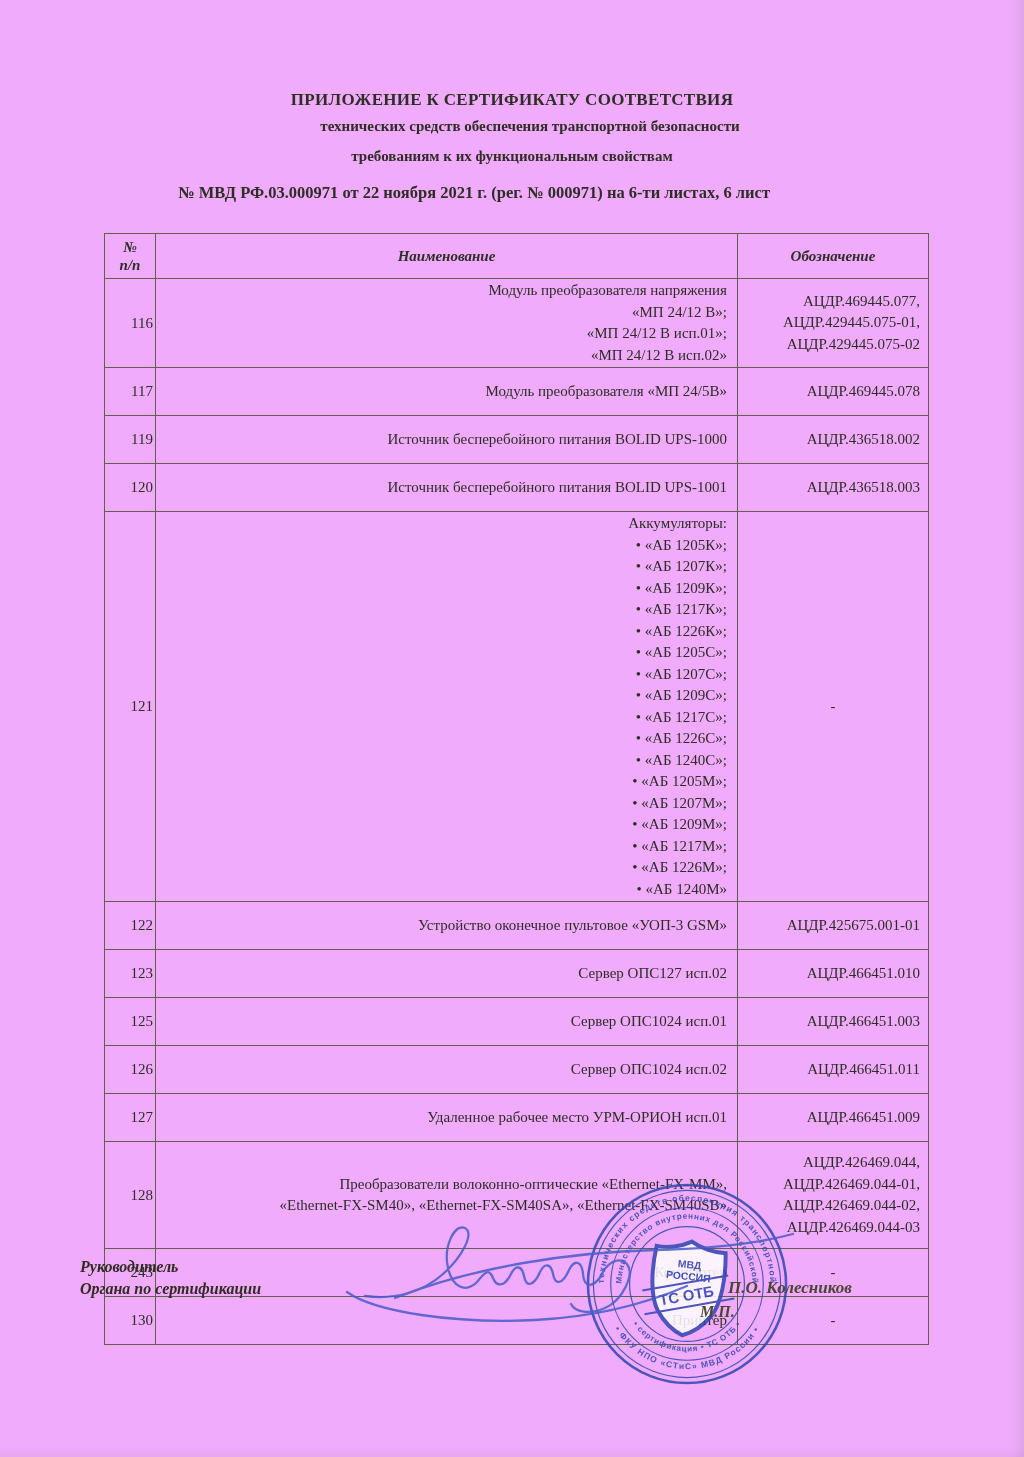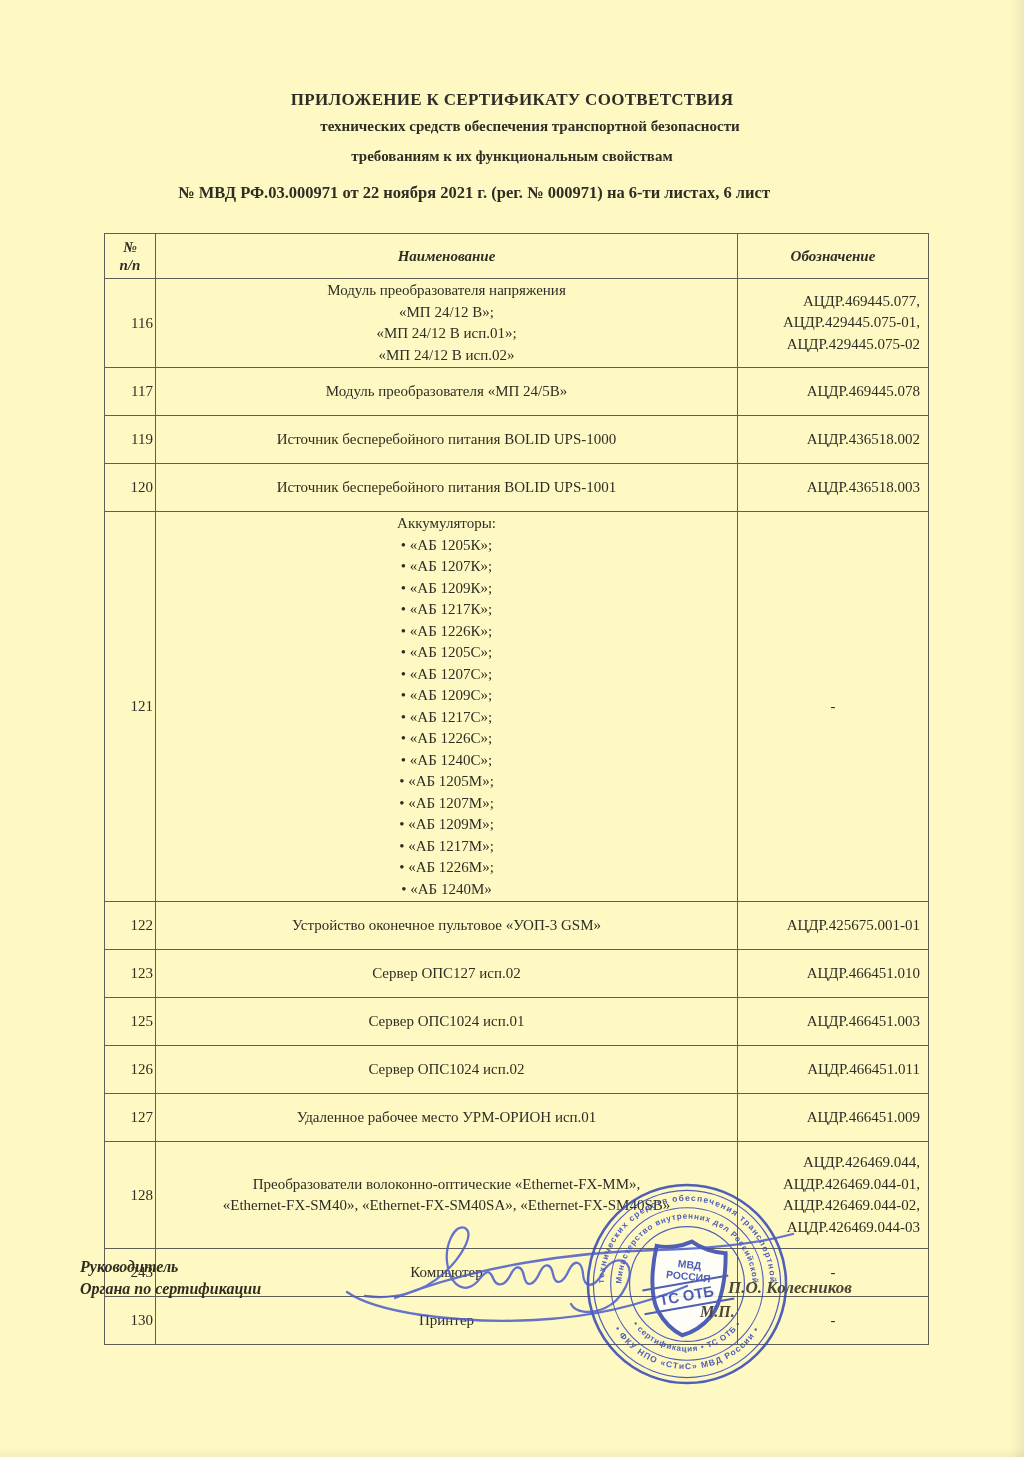--- a/index.html
+++ b/index.html
@@ -1,20 +1,20 @@
 <!DOCTYPE html>
 <html><head>
 <meta charset="utf-8">
 <style>
   html,body{margin:0;padding:0;}
   body{background:#ffffff;}
   .page{
     position:relative;
     width:1024px;height:1457px;
-    background:#fef9c3;
+    background:#f0abfc;
     overflow:hidden;
     font-family:"Liberation Serif","DejaVu Serif",serif;
     color:#2e2d26;
   }
   
   .edge-right{position:absolute;top:0;right:0;width:14px;height:100%;
     background:linear-gradient(to right,rgba(110,110,105,0),rgba(110,110,105,0.12));}
   .edge-bottom{position:absolute;bottom:0;left:0;width:100%;height:10px;
     background:linear-gradient(to bottom,rgba(110,110,105,0),rgba(110,110,105,0.08));}
 
@@ -32,21 +32,21 @@
   }
   table.items col.w-num{width:51px;}
   table.items col.w-name{width:582px;}
   table.items col.w-des{width:191px;}
   table.items th, table.items td{border:1px solid #5f5f55;}
   table.items th{
     height:40px;font-weight:bold;font-style:italic;font-size:15px;
     text-align:center;vertical-align:middle;line-height:18px;padding:2px;
   }
   td.c-num{text-align:right;vertical-align:middle;font-size:15px;padding:15px 2px;}
-  td.c-name{text-align:center;vertical-align:middle;line-height:21.5px;padding:1px 10px;}
+  td.c-name{text-align:right;vertical-align:middle;line-height:21.5px;padding:1px 10px;}
   td.c-des{text-align:right;vertical-align:middle;line-height:21.5px;padding:10px 8px;}
   td.c-des.dash{text-align:center;padding:1px 2px;}
 
   .signer{
     position:absolute;left:80px;top:1256px;
     font-weight:bold;font-style:italic;font-size:16px;line-height:22px;
     color:#2f2c20;
   }
   .signer-name{
     position:absolute;left:728px;top:1278px;

